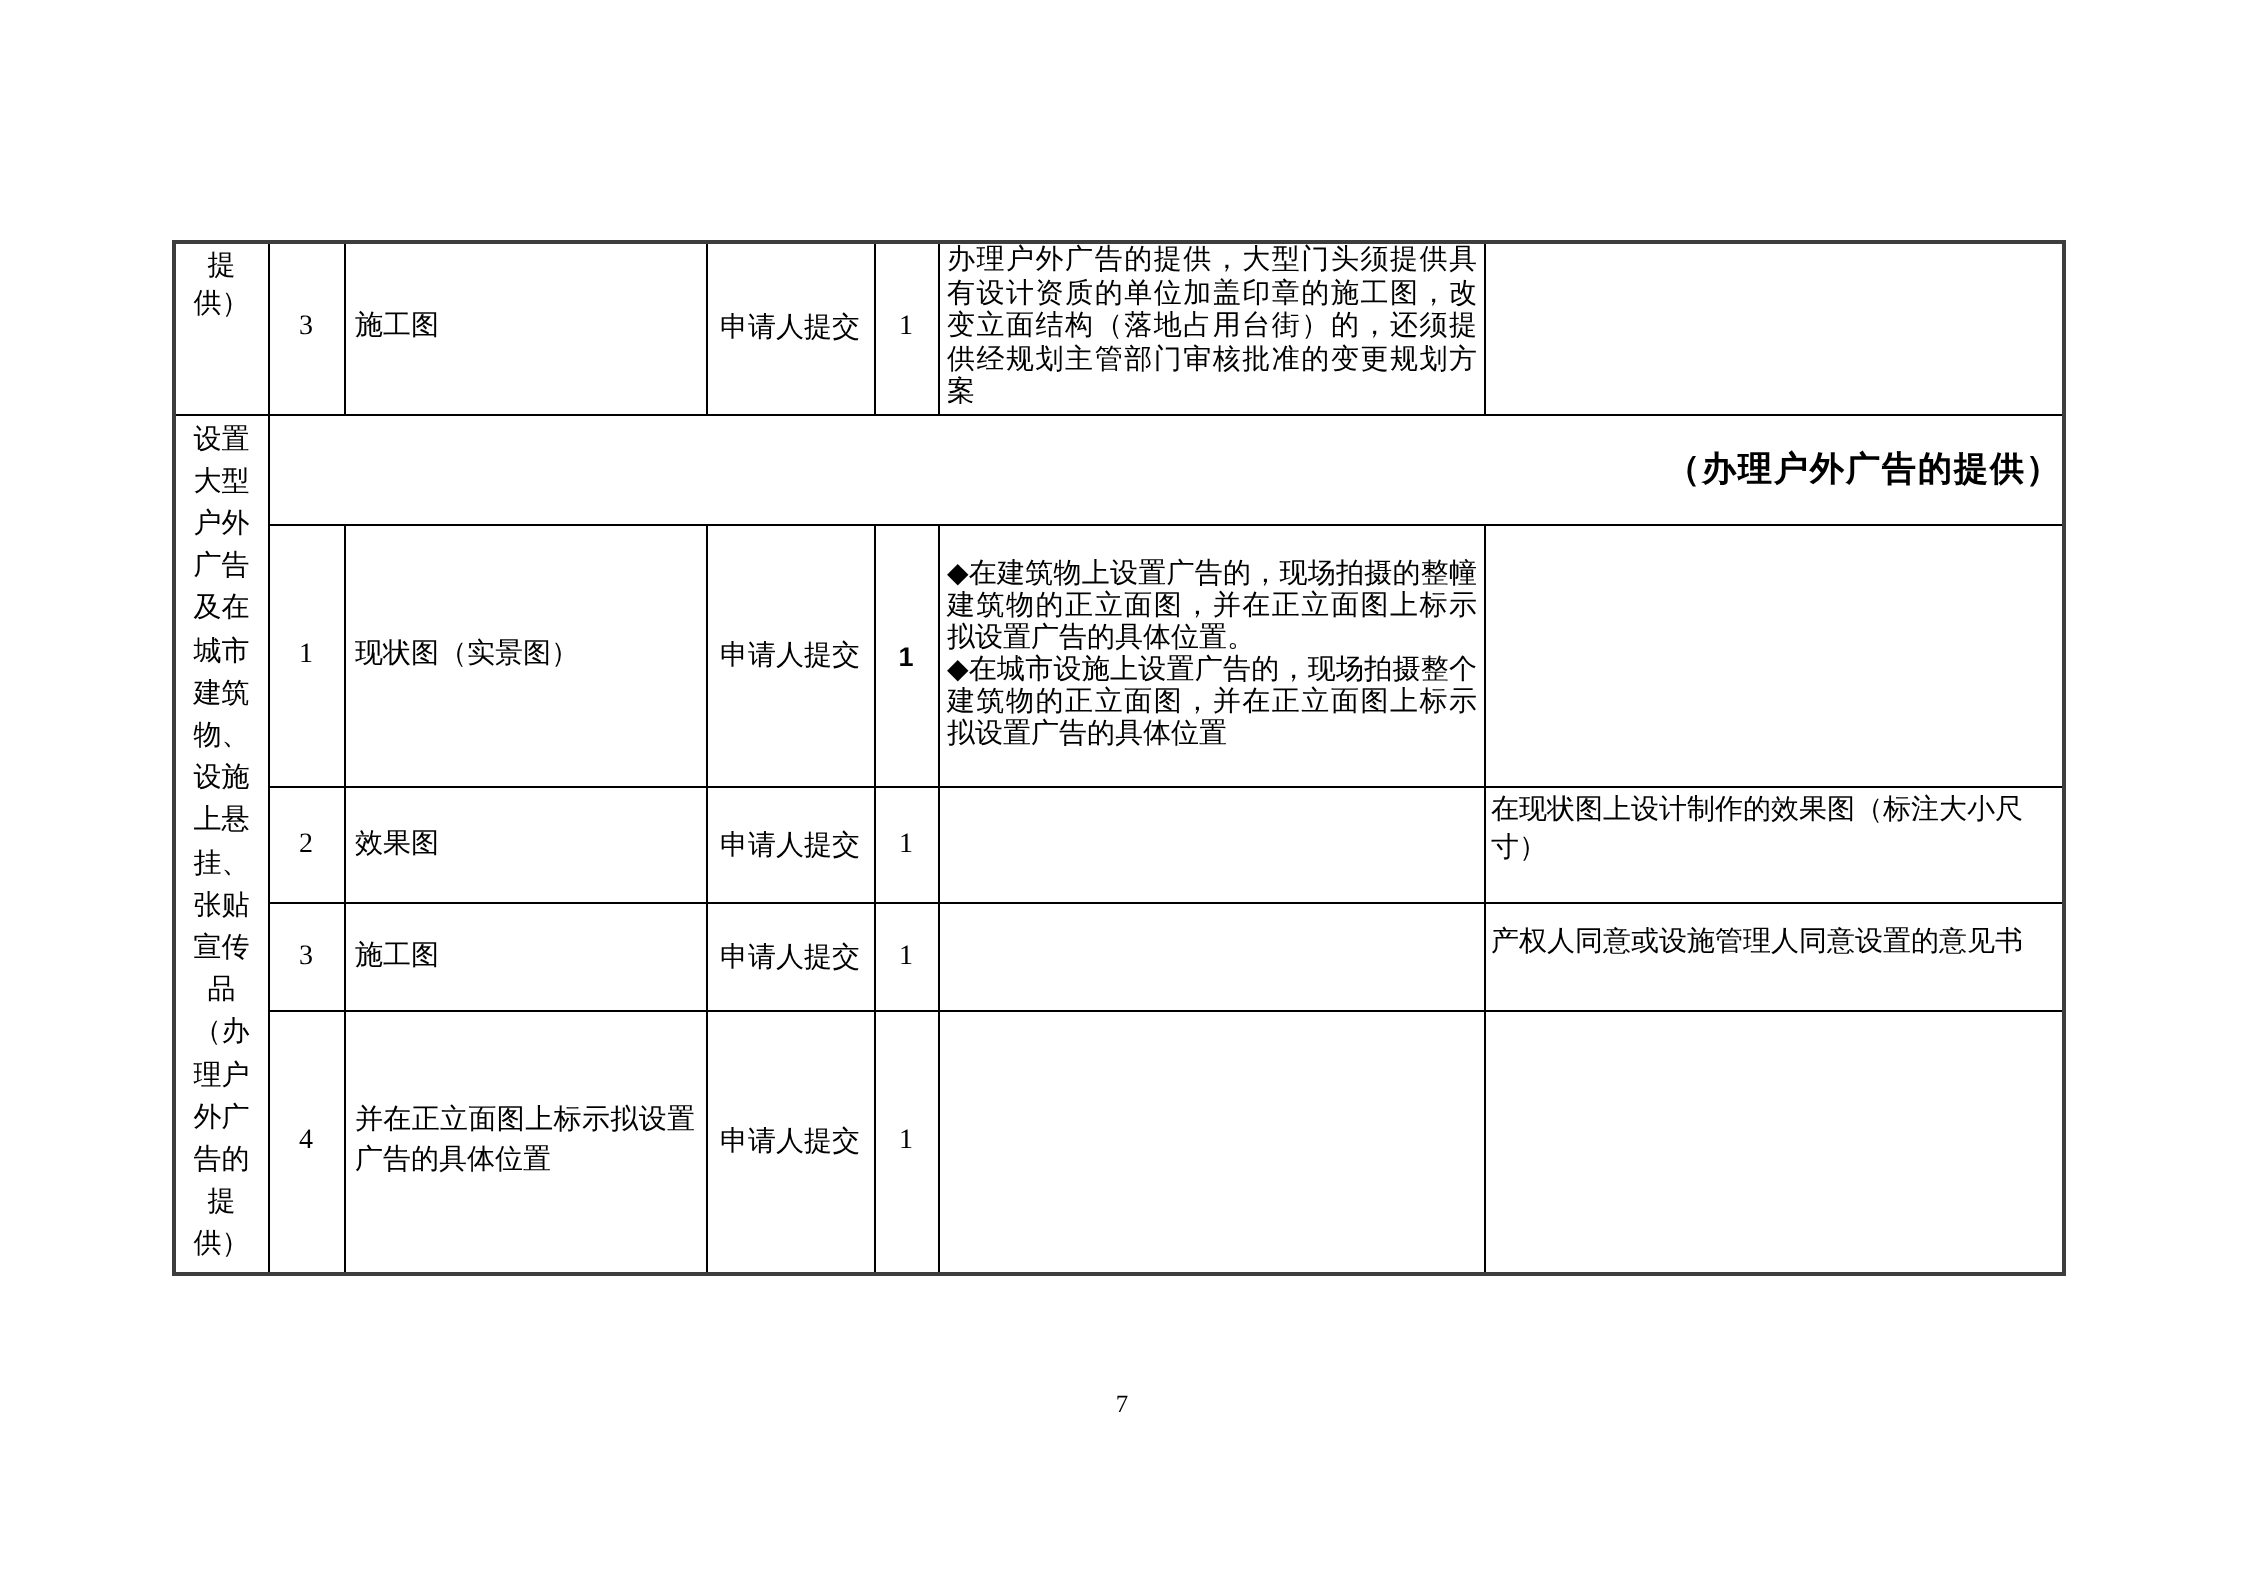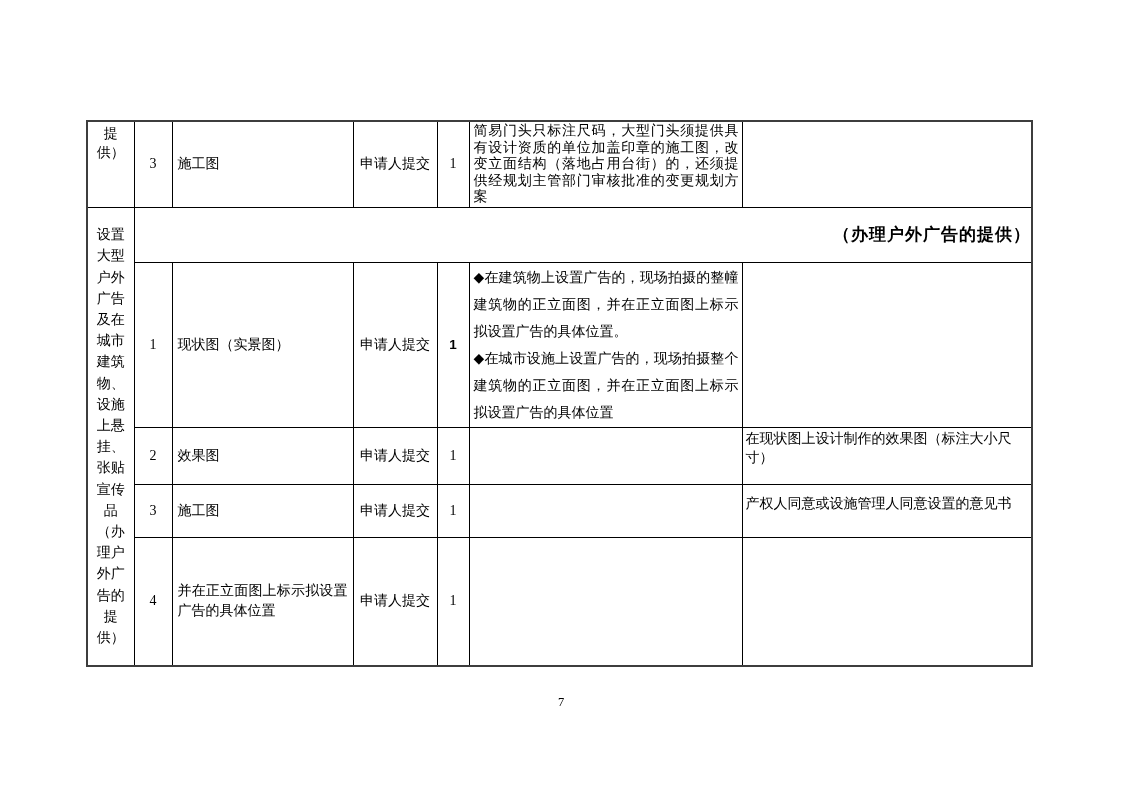--- a/index.html
+++ b/index.html
@@ -35,21 +35,21 @@
   tr.r-1      { height: 129px; }
   tr.r-2      { height: 57px; }
   tr.r-3      { height: 53px; }
   tr.r-4      { height: 129px; }
 
   td.c-center { text-align: center; }
   td.c-material { text-align: justify; padding: 2px 5px; line-height: 20px; margin-top: 36px; }
   td.c-desc {
     text-align: justify;
     padding: 1px 3px 1px 4px;
-    line-height: 27px;
+    line-height: 16px;
     white-space: pre-line;
   }
   td.c-desc.tight { line-height: 16.5px; vertical-align: top; }
   td.c-remark { text-align: left; padding: 1px 1px 16px 3px; line-height: 19px; }
   td.cat-cell {
     text-align: center;
     white-space: pre-line;
     line-height: 21.2px;
     padding: 2px 0;
   }
@@ -96,21 +96,21 @@
     </colgroup>
 
     <tbody>
         <tr class="r-carry">
       <td class="cat-frag">提
 供）</td>
       <td class="c-center">3</td>
       <td class="c-material">施工图</td>
       <td class="c-center">申请人提交</td>
       <td class="c-center">1</td>
-      <td class="c-desc tight">简易门头只标注尺码，大型门头须提供具有设计资质的单位加盖印章的施工图，改变立面结构（落地占用台街）的，还须提供经规划主管部门审核批准的变更规划方案</td>
+      <td class="c-desc tight">办理户外广告的提供，大型门头须提供具有设计资质的单位加盖印章的施工图，改变立面结构（落地占用台街）的，还须提供经规划主管部门审核批准的变更规划方案</td>
       <td class="c-remark"></td>
     </tr>
 
     <tr class="r-header">
       <td class="cat-cell" rowspan="5">设置
 大型
 户外
 广告
 及在
 城市

